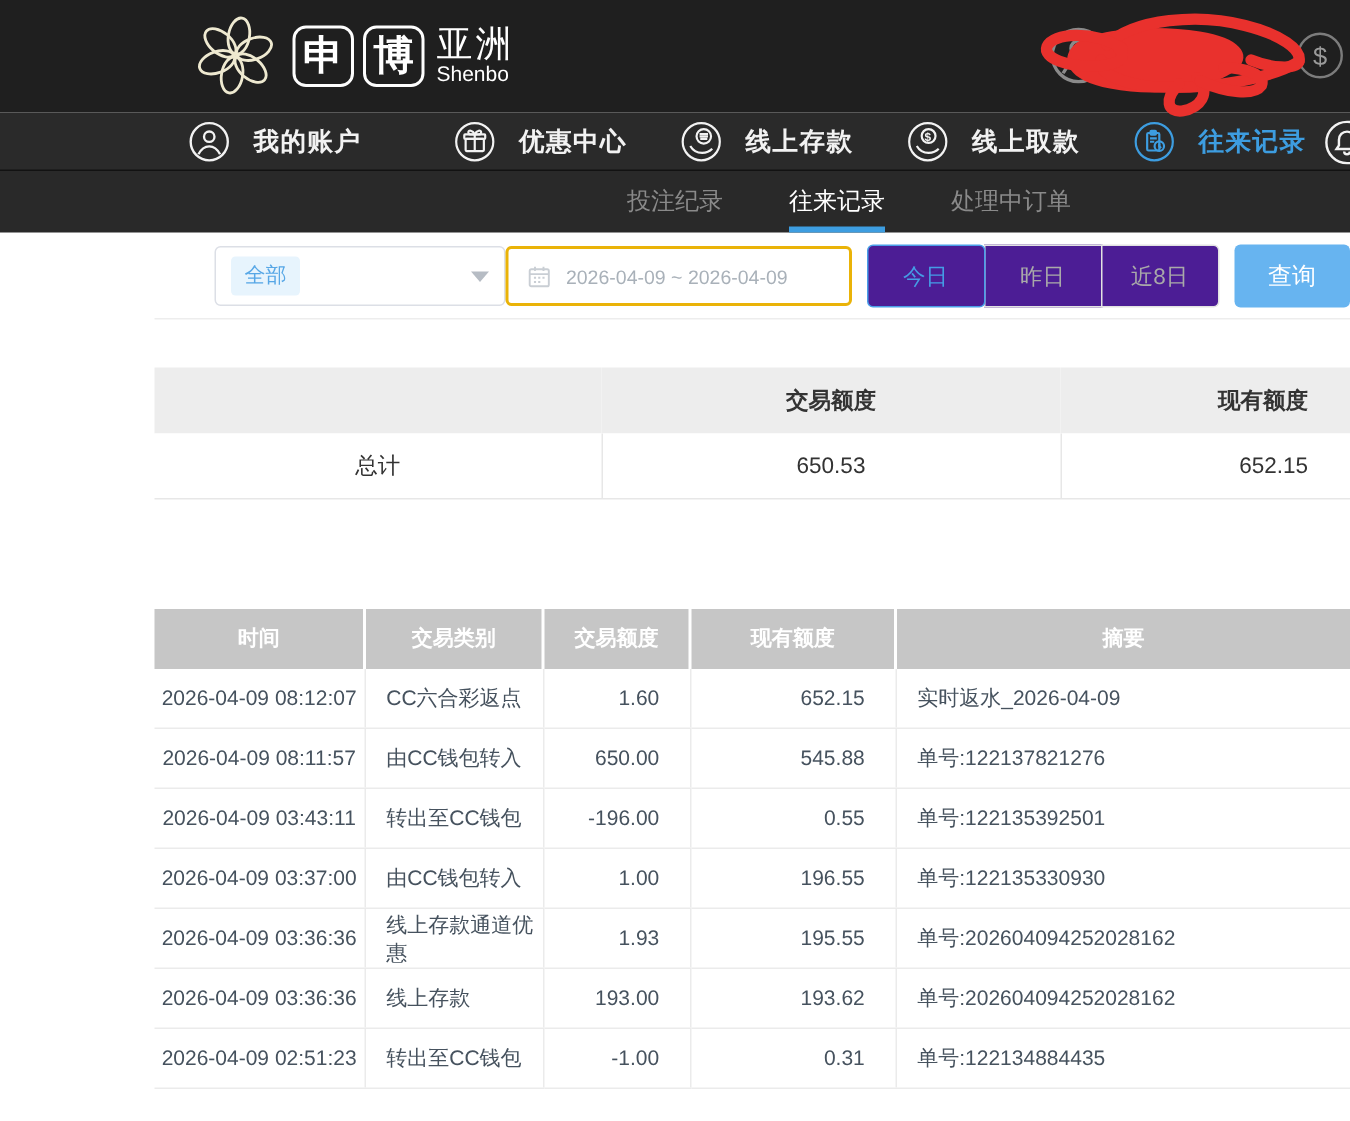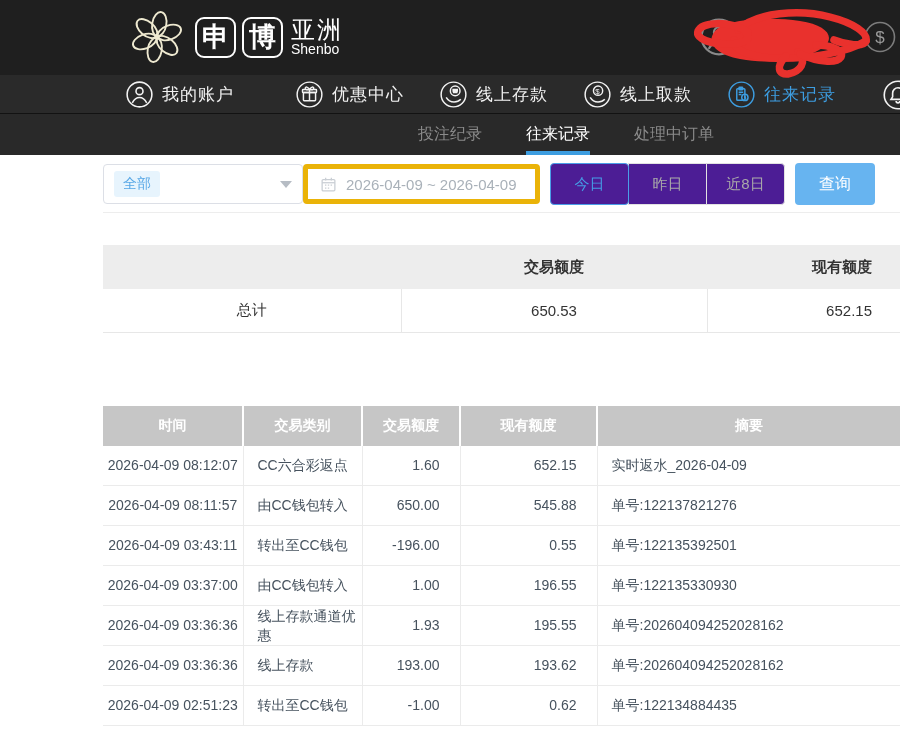--- a/index.html
+++ b/index.html
@@ -16,45 +16,45 @@
   .logo-right { color:#fff; margin-left:2px; line-height:1.05; }
   .logo-region { font-size:24px; letter-spacing:2px; }
   .logo-brand { font-size:14px; }
   .top-user-icon { position:absolute; left:700px; top:17px; }
   .currency-badge { position:absolute; right:4px; top:21px; width:32px; height:32px; }
   .scribble { position:absolute; left:688px; top:0; width:192px; height:80px; overflow:visible; z-index:6; }
 
   
   .mainnav { position:relative; height:39px; background:#2a2a2a; display:flex;
     align-items:center; border-bottom:1px solid #121212; z-index:2; }
-  .nav-item { display:flex; align-items:center; gap:9px; color:#f2f2f2; font-size:17px;
-    font-weight:normal; letter-spacing:1px; cursor:pointer; margin-left:36px; white-space:nowrap; }
+  .nav-item { display:flex; align-items:center; gap:16px; color:#f2f2f2; font-size:17px;
+    font-weight:bold; letter-spacing:1px; cursor:pointer; margin-left:36px; white-space:nowrap; }
   .nav-item:first-child { margin-left:126px; margin-right:26px; }
   .nav-item.active { color:#3d9de0; }
   .nav-item svg { display:block; }
   .nav-bell { position:absolute; right:-13px; top:5px; }
 
   
   .subnav { height:41px; background:#292929; display:flex; align-items:stretch;
     padding-left:418px; gap:44px; }
   .subtab { display:flex; align-items:center; color:#8a8a8a; font-size:16px;
     cursor:pointer; border-bottom:4px solid transparent; padding-top:3px; white-space:nowrap; }
   .subtab.active { color:#fff; border-bottom-color:#3d9de0; }
 
   
   .content { padding-left:103px; background:#fff; }
   .filter-row { display:flex; align-items:center; margin-top:8px; }
   .dropdown { width:200px; height:40px; border:1px solid #dcdfe6; border-radius:4px;
-    display:flex; align-items:center; padding:0 10px; cursor:pointer; background:#fff; }
+    display:flex; align-items:center; padding:0 10px; cursor:pointer; background:#fff;margin-left:40px; }
   .tag { background:#e7f4fd; color:#57a7e6; font-size:14px; padding:4px 9px; border-radius:3px; }
   .caret { margin-left:auto; width:0; height:0; border-left:6px solid transparent;
     border-right:6px solid transparent; border-top:7px solid #b6bcc4; }
-  .datebox { width:237px; height:40px; border:5px solid #eab308; border-radius:4px;
+  .datebox { width:237px; height:40px; border:2px solid #eab308; border-radius:4px;
     display:flex; align-items:center; padding:0 12px; gap:9px;
-    color:#a9b1b9; font-size:15px; cursor:text; }
+    color:#a9b1b9; font-size:13px; cursor:text; }
   .btn-group { display:flex; margin-left:10px; }
   .qbtn { width:79px; height:42px; background:#4c1d95; border:1px solid #e2e2e2; color:#a9a9a9;
     font-size:15px; cursor:pointer; margin-left:-1px; font-family:inherit; }
   .qbtn:first-child { border-radius:4px 0 0 4px; margin-left:0; }
   .qbtn:last-child { border-radius:0 4px 4px 0; }
   .qbtn.active { border:1px solid #4a9ee8; color:#459ce5; border-radius:4px; position:relative; z-index:1; }
   .search-btn { width:80px; height:42px; margin-left:10px; background:#67b4f0; color:#fff;
     border:none; border-radius:4px; font-size:16px; cursor:pointer; font-family:inherit; }
   .filter-divider { border-bottom:1px solid #ededed; margin-top:7px; width:797px; }
 
@@ -313,18 +313,18 @@
         <td class="t-time">2026-04-09 03:36:36</td>
         <td class="t-cat">线上存款</td>
         <td class="t-amt">193.00</td>
         <td class="t-bal">193.62</td>
         <td class="t-memo">单号:202604094252028162</td>
       </tr>
       <tr>
         <td class="t-time">2026-04-09 02:51:23</td>
         <td class="t-cat">转出至CC钱包</td>
         <td class="t-amt">-1.00</td>
-        <td class="t-bal">0.62</td>
+        <td class="t-bal">0.31</td>
         <td class="t-memo">单号:122134884435</td>
       </tr>
     </tbody>
   </table>
 </main>
 
 </body></html>

